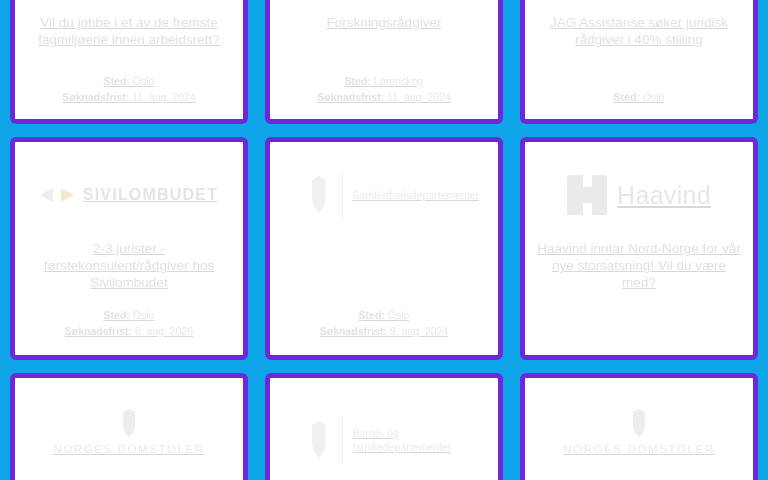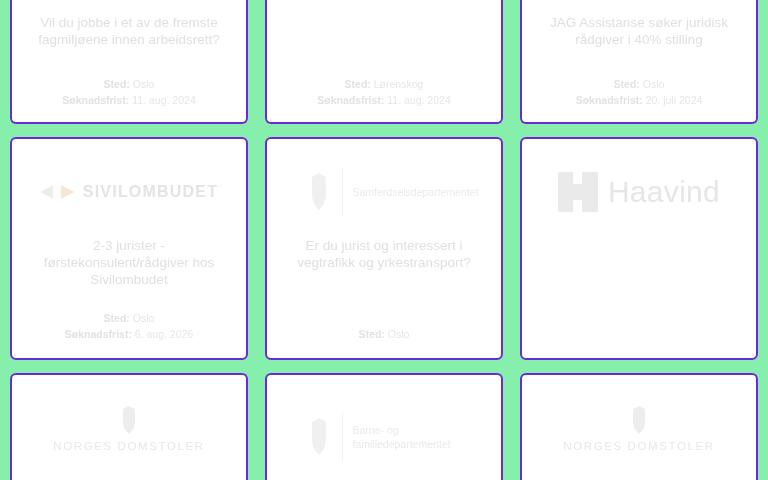--- a/index.html
+++ b/index.html
@@ -11,35 +11,36 @@
     width: 768px;
     height: 480px;
     overflow: hidden;
     font-family: "Liberation Sans", sans-serif;
     color: #d8d8d8;
   }
   .board {
     position: relative;
     width: 768px;
     height: 480px;
-    background: #86efac;
+    background: #0ea5e9;
     padding: 0;
     box-sizing: border-box;
+    text-decoration: underline;
   }
   .grid {
     display: grid;
     grid-template-columns: repeat(3, 238px);
     column-gap: 17px;
     row-gap: 13px;
     padding: 0 10px;
     box-sizing: border-box;
   }
   .card {
     background: #ffffff;
-    border: 2px solid #6d28d9;
+    border: 5px solid #6d28d9;
     border-radius: 6px;
     box-sizing: border-box;
     padding: 14px 12px 14px 12px;
     display: flex;
     flex-direction: column;
     align-items: center;
     overflow: hidden;
   }
   
   .row-1 .card {
@@ -170,21 +171,21 @@
     content: "";
     position: absolute;
     background: #ffffff;
     width: 9px;
     height: 12px;
     left: 15.5px;
   }
   .logo-haavind .hmark::before { top: 0; }
   .logo-haavind .hmark::after { bottom: 0; }
   .logo-haavind .word {
-    font-size: 30px;
+    font-size: 25px;
     color: #e6e6e6;
     letter-spacing: 0.3px;
   }
   .logo-domstoler {
     display: flex;
     flex-direction: column;
     align-items: center;
     gap: 4px;
   }
   .logo-domstoler .word {
@@ -221,42 +222,39 @@
           <span>Oslo</span>
         </div>
         <div class="meta">
           <span class="lbl">Søknadsfrist:</span>
           <span>11. aug. 2024</span>
         </div>
       </div>
     </div>
 
     <div class="card">
+      <div class="card-title">Forskningsrådgiver</div>
       <div class="meta-block">
         <div class="meta">
           <span class="lbl">Sted:</span>
           <span>Lørenskog</span>
         </div>
         <div class="meta">
           <span class="lbl">Søknadsfrist:</span>
           <span>11. aug. 2024</span>
         </div>
       </div>
     </div>
 
     <div class="card">
       <div class="card-title">JAG Assistanse søker juridisk rådgiver i 40% stilling</div>
       <div class="meta-block">
         <div class="meta">
           <span class="lbl">Sted:</span>
           <span>Oslo</span>
-        </div>
-        <div class="meta">
-          <span class="lbl">Søknadsfrist:</span>
-          <span>20. juli 2024</span>
         </div>
       </div>
     </div>
 
   </div>
 
   <div class="grid row-2" style="margin-top:13px;">
 
     <div class="card">
       <div class="logo-area">
@@ -284,36 +282,40 @@
     <div class="card">
       <div class="logo-area">
         <div class="logo-dept">
           <svg class="lion-mark" viewBox="0 0 26 40">
             <path d="M13 1 L20 5 L20 22 C20 30 16 35 13 38 C10 35 6 30 6 22 L6 5 Z"></path>
           </svg>
           <span class="divider"></span>
           <span class="dept-name">Samferdselsdepartementet</span>
         </div>
       </div>
-      <div class="card-title">Er du jurist og interessert i vegtrafikk og yrkestransport?</div>
       <div class="meta-block">
         <div class="meta">
           <span class="lbl">Sted:</span>
           <span>Oslo</span>
+        </div>
+        <div class="meta">
+          <span class="lbl">Søknadsfrist:</span>
+          <span>9. aug. 2024</span>
         </div>
       </div>
     </div>
 
     <div class="card">
       <div class="logo-area">
         <div class="logo-haavind">
           <span class="hmark"></span>
           <span class="word">Haavind</span>
         </div>
       </div>
+      <div class="card-title">Haavind inntar Nord-Norge for vår nye storsatsning! Vil du være med?</div>
     </div>
 
   </div>
 
   <div class="grid row-3" style="margin-top:13px;">
 
     <div class="card">
       <div class="logo-area">
         <div class="logo-domstoler">
           <svg class="crest" viewBox="0 0 22 30">

